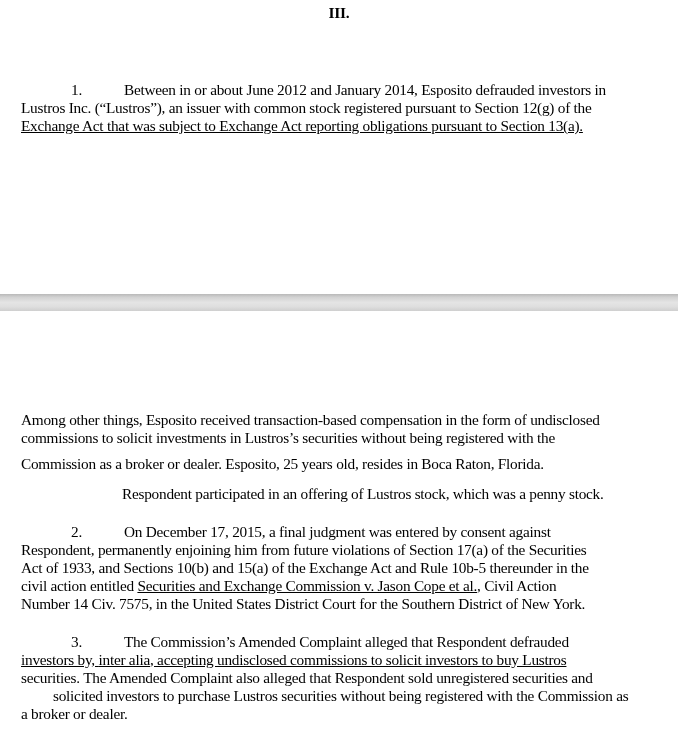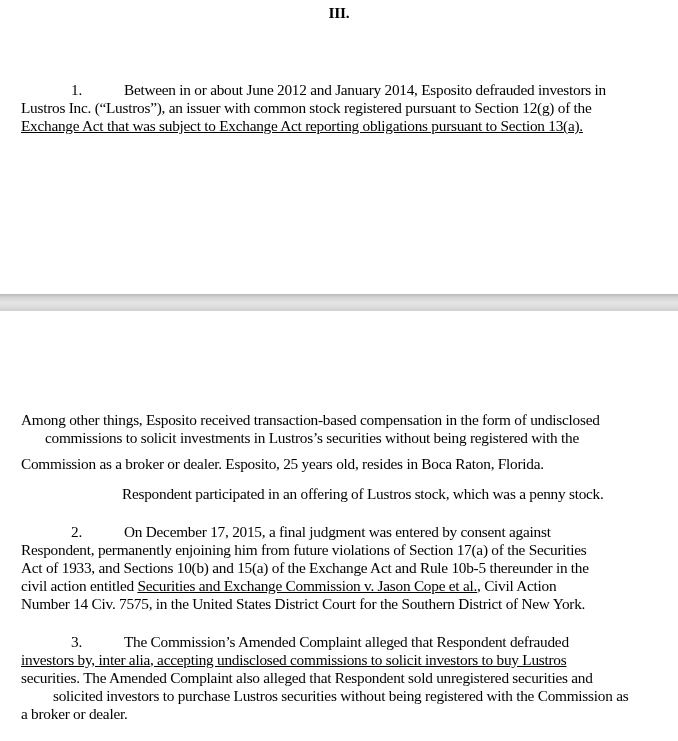--- a/index.html
+++ b/index.html
@@ -33,21 +33,21 @@
     <div class="line" style="top:99px;">Lustros Inc. (“Lustros”), an issuer with common stock registered pursuant to Section 12(g) of the</div>
     <div class="line" style="top:117px;text-decoration:underline;">Exchange Act that was subject to Exchange Act reporting obligations  pursuant to Section 13(a).</div>
   </div>
 </div>
 
 <div class="page-break"></div>
 
 <div class="page page-bottom">
   <div>
     <div class="line" style="top:100px;">Among other things, Esposito received transaction-based compensation in the form of undisclosed</div>
-    <div class="line" style="top:118px;margin-left:24px;">commissions to solicit investments in Lustros’s securities without being registered with the</div>
+    <div class="line" style="top:118px;">commissions to solicit investments in Lustros’s securities without being registered with the</div>
     <div class="line" style="top:144px;">Commission as a broker or dealer.  Esposito, 25 years old, resides in Boca Raton, Florida.</div>
   </div>
 
   <div class="line" style="top:174px;left:122px;">Respondent participated in an offering of Lustros stock, which was a penny stock.</div>
 
   <div>
     <div class="line" style="top:212px;left:71px;">
       <span class="num">2.</span><span>On December 17, 2015, a final judgment  was entered by consent against</span>
     </div>
     <div class="line" style="top:230px;">Respondent, permanently enjoining  him from future violations  of Section 17(a) of the Securities</div>

